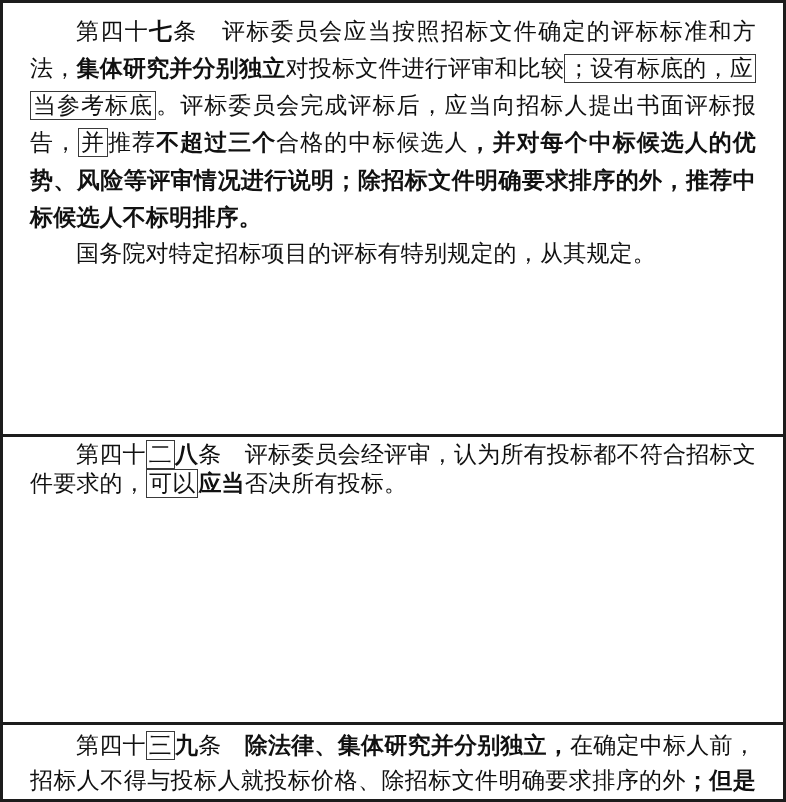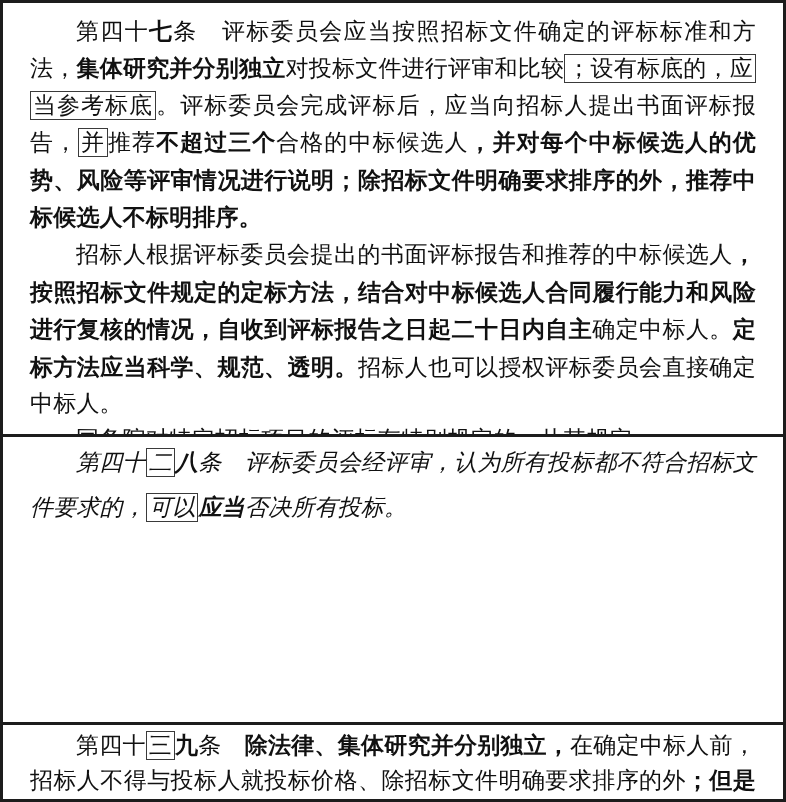--- a/index.html
+++ b/index.html
@@ -30,42 +30,41 @@
     background: #1c1c1c;
   }
   .para {
     margin: 0;
     text-indent: 2em;
     font-size: 23px;
     line-height: 36.4px;
     text-align: justify;
     letter-spacing: 0.2px;
   }
-  .section-48 .para { line-height: 44px; font-style: italic; }
+  .section-48 .para { line-height: 28px; }
   .section-49 .para { line-height: 35px; }
   .run-regular { font-weight: 400; }
   .run-bold {
     font-weight: 700;
     font-family: "Liberation Sans", "DejaVu Sans", sans-serif;
   }
   .run-boxed {
     font-weight: 400;
     border: 1.5px solid #3a3a3a;
     padding: 1px 2px;
     -webkit-box-decoration-break: clone;
     box-decoration-break: clone;
   }
 </style>
 </head>
 <body>
 
 <div class="page">
   <div class="section section-47">
       <p class="para"><span class="run-regular">第四十</span><span class="run-bold">七</span><span class="run-regular">条　</span><span class="run-regular">评标委员会应当按照招标文件确定的评标标准和方法，</span><span class="run-bold">集体研究并分别独立</span><span class="run-regular">对投标文件进行评审和比较</span><span class="run-boxed">；设有标底的，应当参考标底</span><span class="run-regular">。评标委员会完成评标后，应当向招标人提出书面评标报告，</span><span class="run-boxed">并</span><span class="run-regular">推荐</span><span class="run-bold">不超过三个</span><span class="run-regular">合格的中标候选人</span><span class="run-bold">，并对每个中标候选人的优势、风险等评审情况进行说明；除招标文件明确要求排序的外，推荐中标候选人不标明排序。</span></p>
-      <p class="para"><span class="run-regular">招标人根据评标委员会提出的书面评标报告和推荐的中标候选人</span><span class="run-bold">，按照招标文件规定的定标方法，结合对中标候选人合同履行能力和风险进行复核的情况，自收到评标报告之日起二十日内自主</span><span class="run-regular">确定中标人。</span><span class="run-bold">定标方法应当科学、规范、透明。</span><span class="run-regular">招标人也可以授权评标委员会直接确定中标人。</span></p>
       <p class="para"><span class="run-regular">国务院对特定招标项目的评标有特别规定的，从其规定。</span></p>
     </div>
 
   <div class="divider"></div>
 
   <div class="section section-48">
       <p class="para"><span class="run-regular">第四十</span><span class="run-boxed">二</span><span class="run-bold">八</span><span class="run-regular">条　</span><span class="run-regular">评标委员会经评审，认为所有投标都不符合招标文件要求的，</span><span class="run-boxed">可以</span><span class="run-bold">应当</span><span class="run-regular">否决所有投标。</span></p>
     </div>
 
   <div class="divider"></div>

